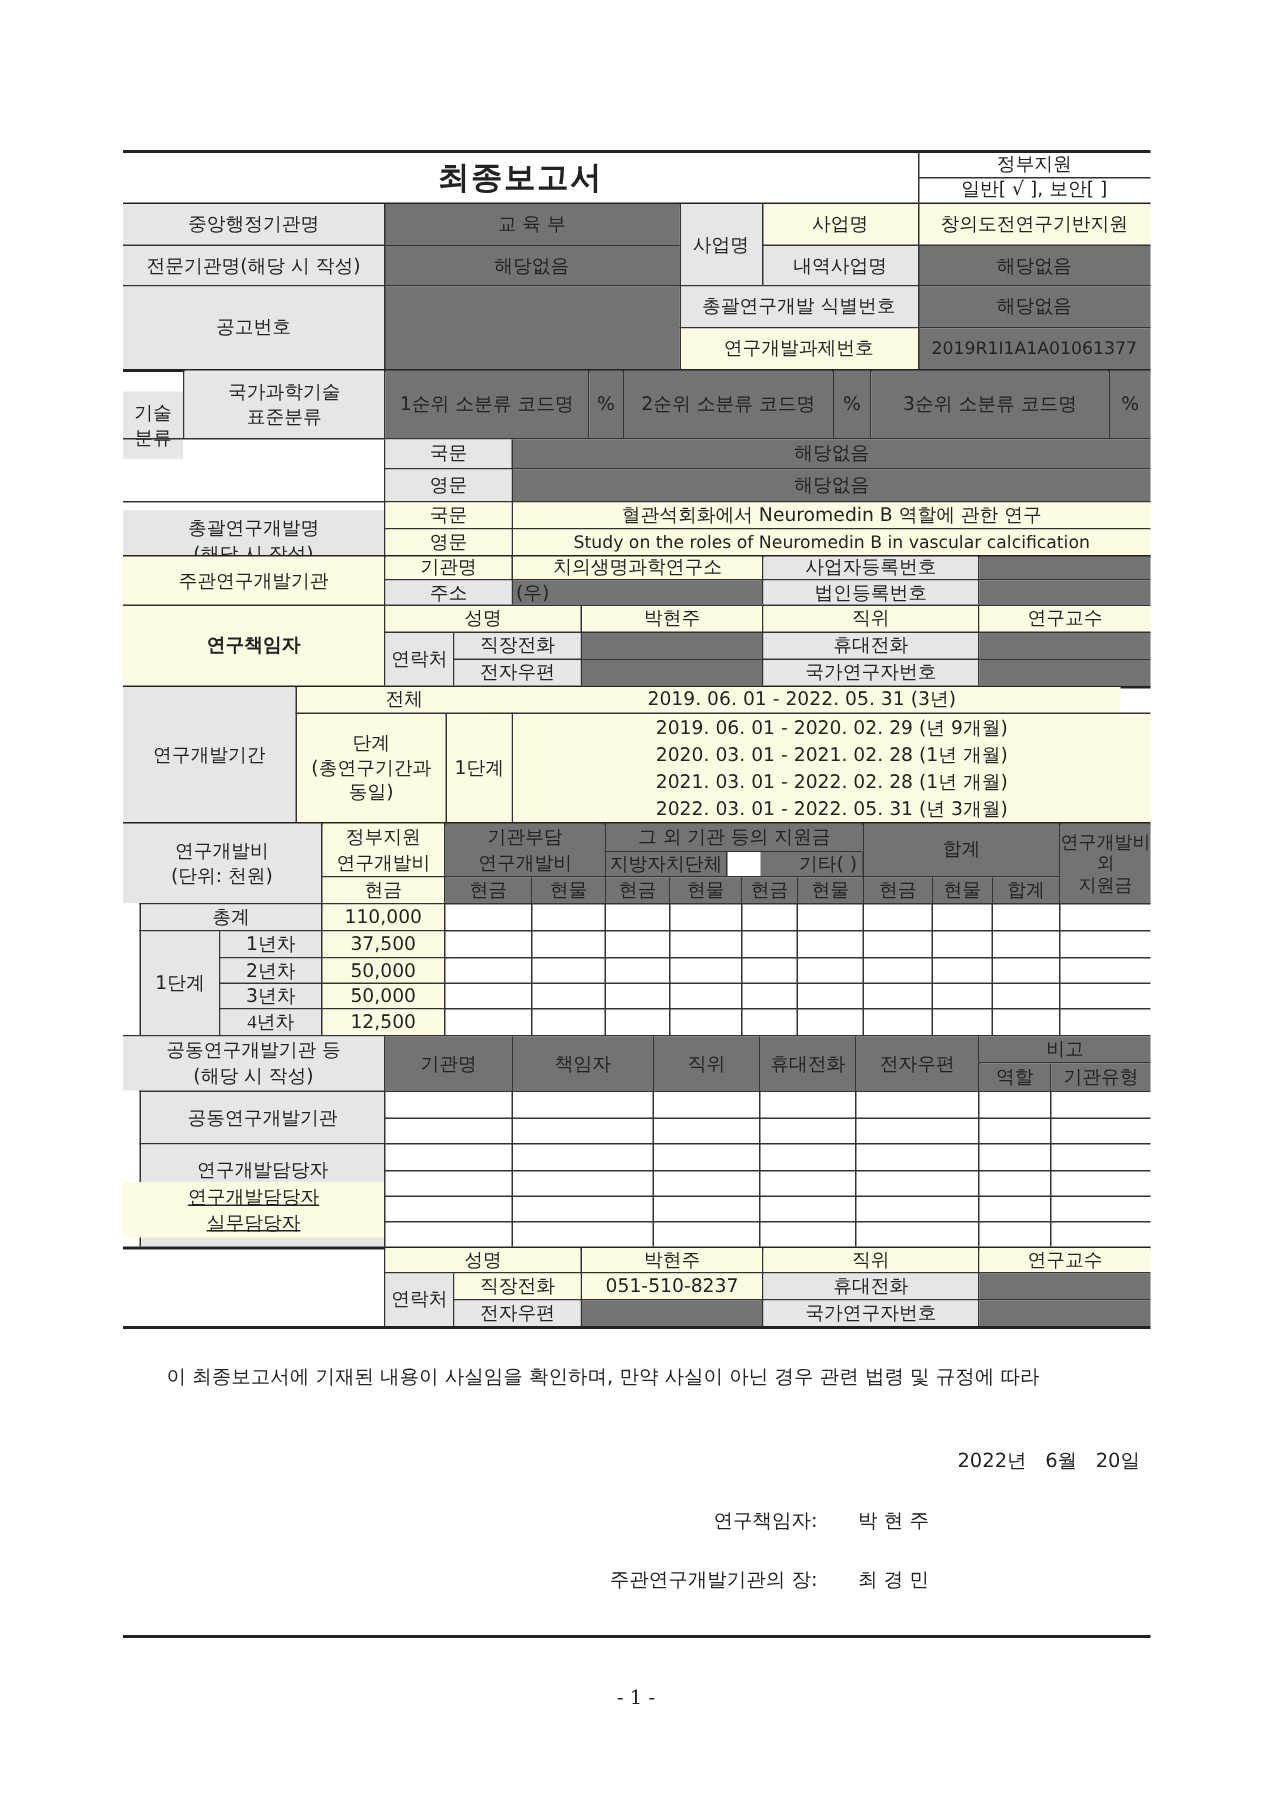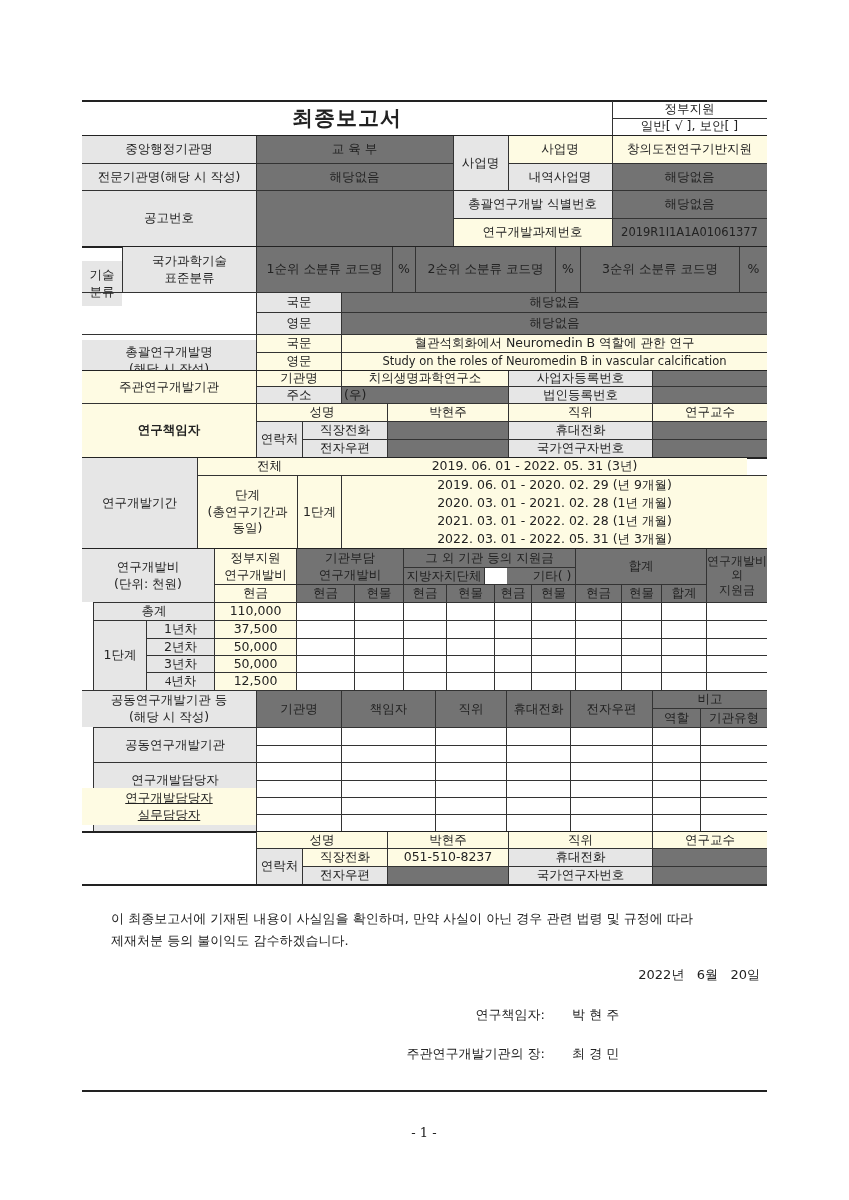--- a/index.html
+++ b/index.html
@@ -257,21 +257,20 @@
 <div class="c w" style="left:653px;top:849px;width:114px;height:17px;"></div>
 <div class="hl" style="left:302px;top:866px;width:465px;"></div>
 <div class="c g" style="left:303px;top:867px;width:84px;height:17px;">전자우편</div>
 <div class="c w" style="left:388px;top:867px;width:120px;height:17px;"></div>
 <div class="c g" style="left:509px;top:867px;width:143px;height:17px;">국가연구자번호</div>
 <div class="c w" style="left:653px;top:867px;width:114px;height:17px;"></div>
 <div class="hlb" style="left:82px;top:884px;width:685px;"></div>
 
 <div class="para" style="left:83px;top:908px;width:690px;margin-left:28px;">
   <div>이 최종보고서에 기재된 내용이 사실임을 확인하며, 만약 사실이 아닌 경우 관련 법령 및 규정에 따라</div>
-  <div>제재처분 등의 불이익도 감수하겠습니다.</div>
 </div>
 <div class="para" style="left:560px;top:964px;width:200px;text-align:right;white-space:pre;">2022년   6월   20일</div>
 <div class="para" style="left:380px;top:1004px;width:165px;text-align:right;">연구책임자:</div>
 <div class="para" style="left:572px;top:1004px;width:100px;">박 현 주</div>
 <div class="para" style="left:330px;top:1043px;width:215px;text-align:right;">주관연구개발기관의 장:</div>
 <div class="para" style="left:572px;top:1043px;width:100px;">최 경 민</div>
 
 <div class="hlb" style="left:82px;top:1090px;width:685px;"></div>
 <div class="c" style="left:374px;top:1124px;width:100px;height:18px;font-family:'DejaVu Serif',serif;font-size:13px;">- 1 -</div>
 

